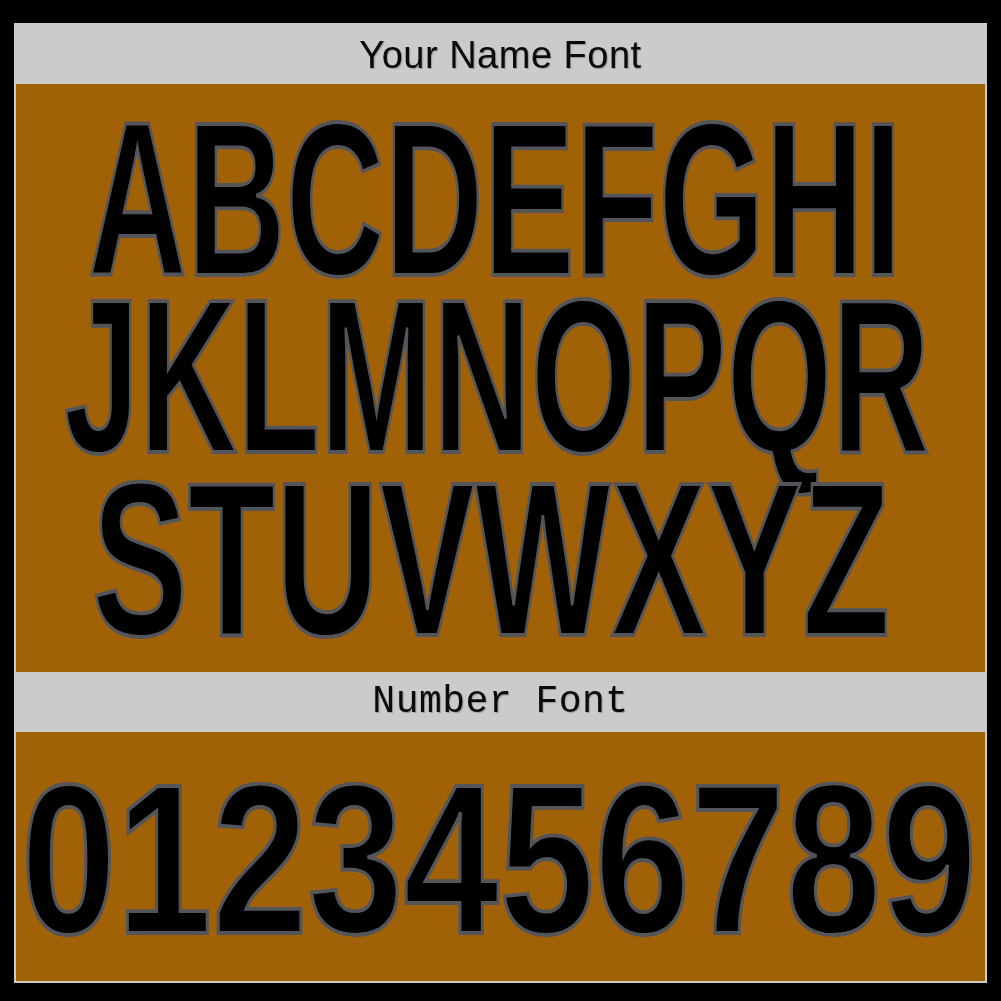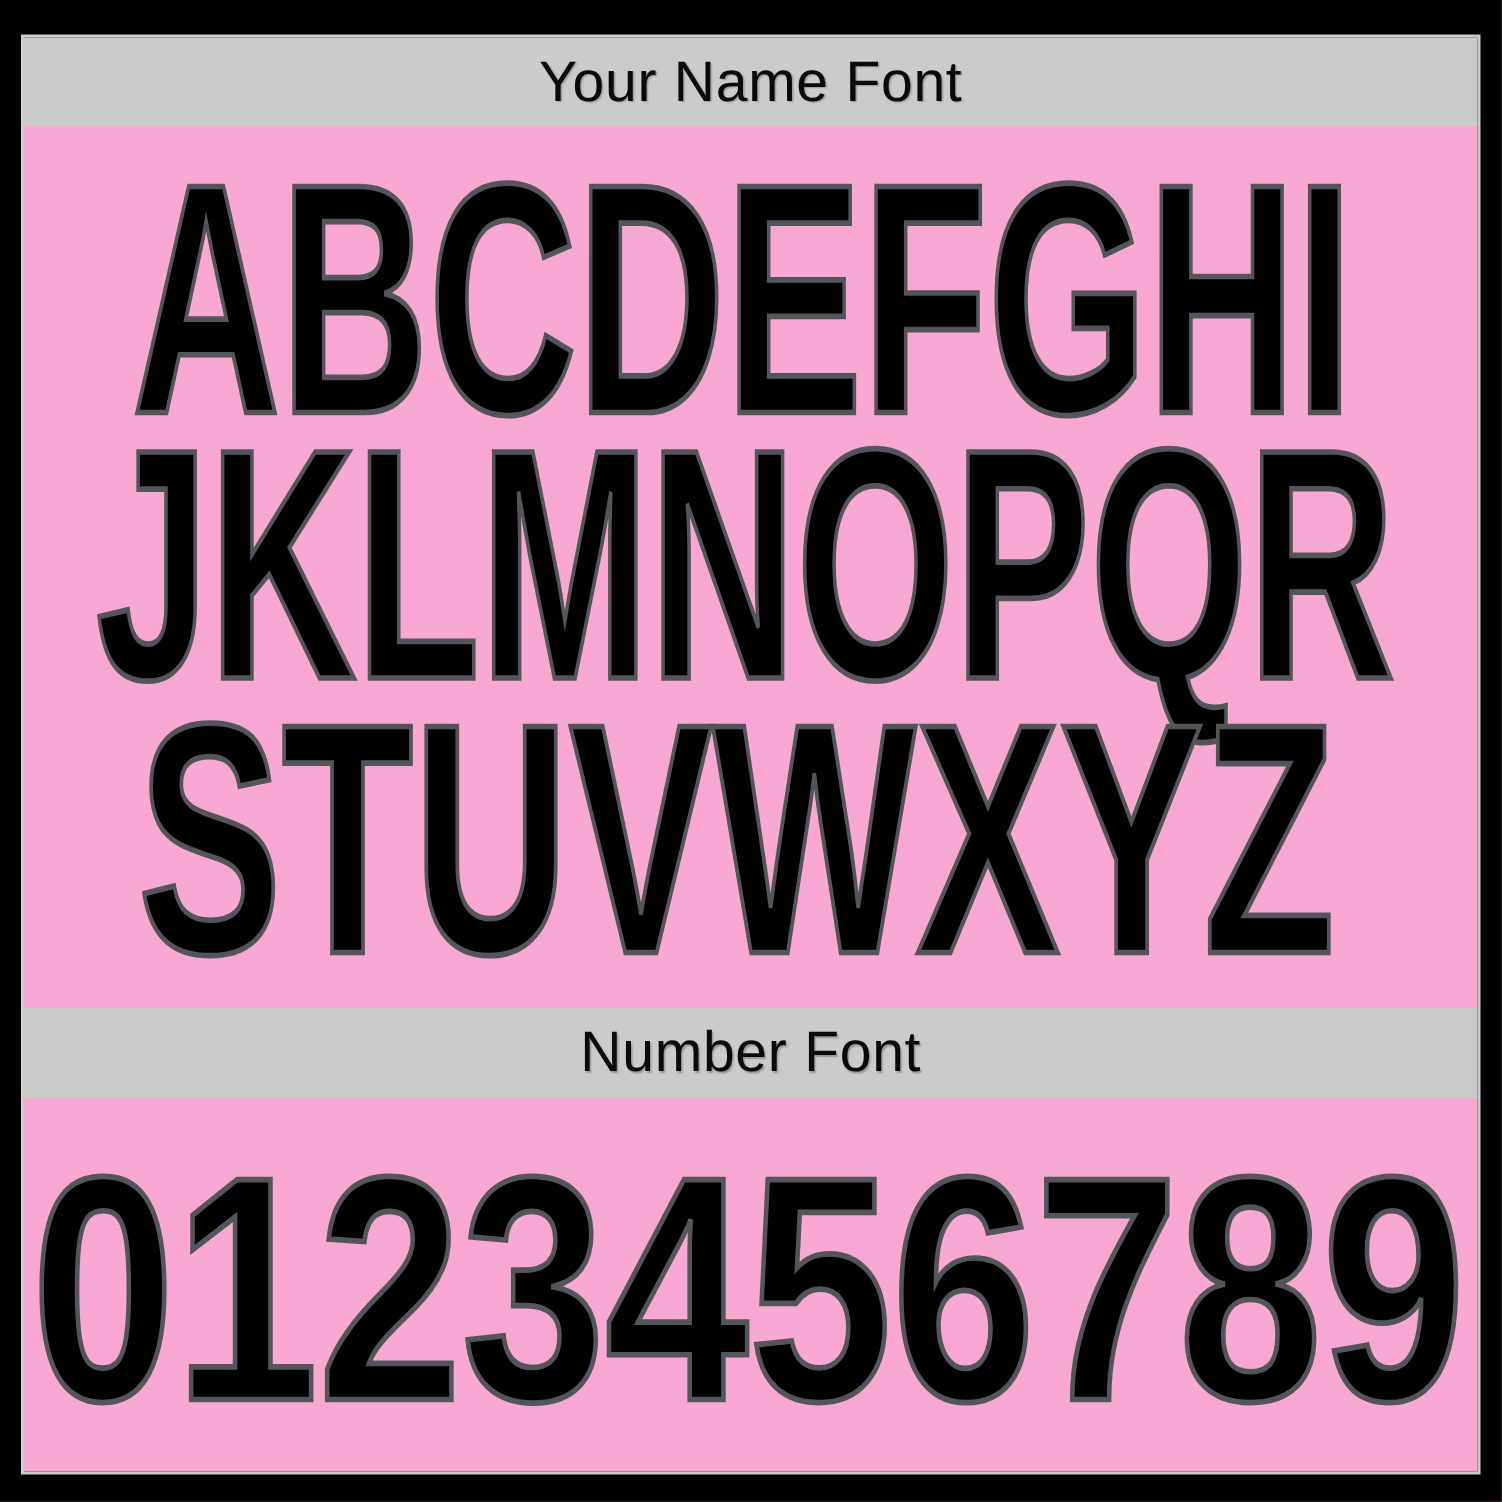--- a/index.html
+++ b/index.html
@@ -30,32 +30,32 @@
     flex-direction: column;
   }
   .banner {
     flex: 0 0 auto;
     background: #cbcbcb;
     display: flex;
     align-items: center;
     justify-content: center;
   }
   .banner-top { height: 59px; }
-  .banner-mid { height: 60px; }
+  .banner-mid { height: 60px; font-family: Liberation Mono, monospace; }
   .banner-title {
     font-size: 38px;
     line-height: 1;
     color: #0a0a0a;
     letter-spacing: 0.5px;
     text-shadow: 1px 1px 1px rgba(0,0,0,0.25);
   }
   .glyph-box {
     flex: 0 0 auto;
     position: relative;
-    background: #f9a8d4;
+    background: #a16207;
     overflow: hidden;
   }
   .letters-box { height: 588px; }
   .numbers-box { height: 249px; text-align: center; }
   .glyph-box svg { display: block; }
   text.glyph {
     font-family: "Liberation Sans", "DejaVu Sans", sans-serif;
     font-weight: 700;
     fill: #000000;
     stroke: #53555a;

